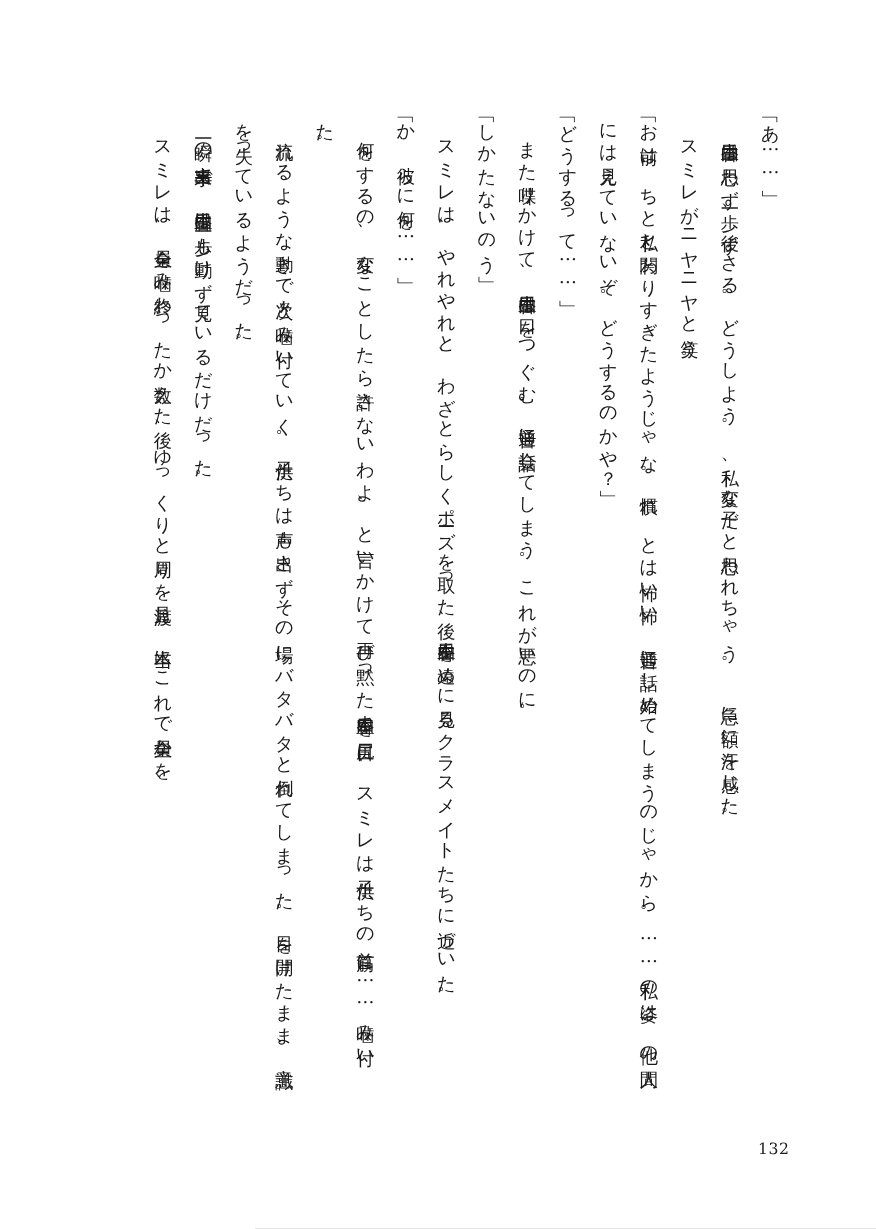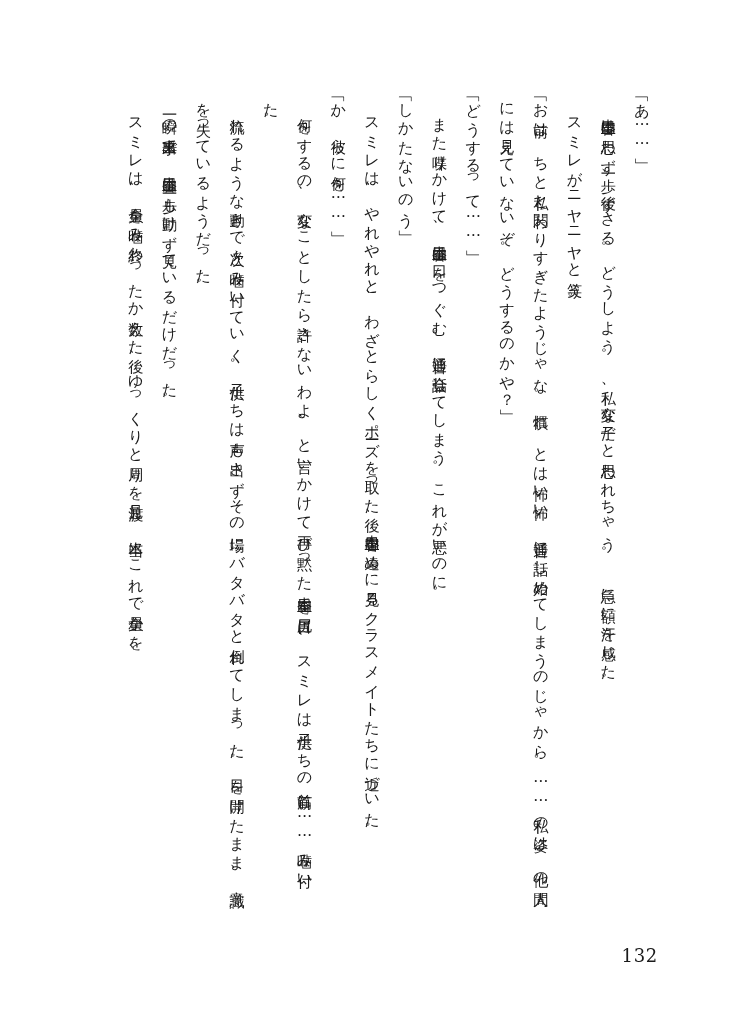--- a/index.html
+++ b/index.html
@@ -37,21 +37,21 @@
     padding: 0;
     text-indent: 1em;
   }
   .body-text p.noindent {
     text-indent: 0;
   }
   .page-number {
     position: absolute;
     right: 72px;
     bottom: 58px;
-    font-size: 18px;
+    font-size: 13px;
     letter-spacing: 0.04em;
     color: #1a1a1a;
     font-family: "DejaVu Serif", "Liberation Serif", serif;
   }
 </style>
 </head>
 <body>
 
 <div class="page">
 

